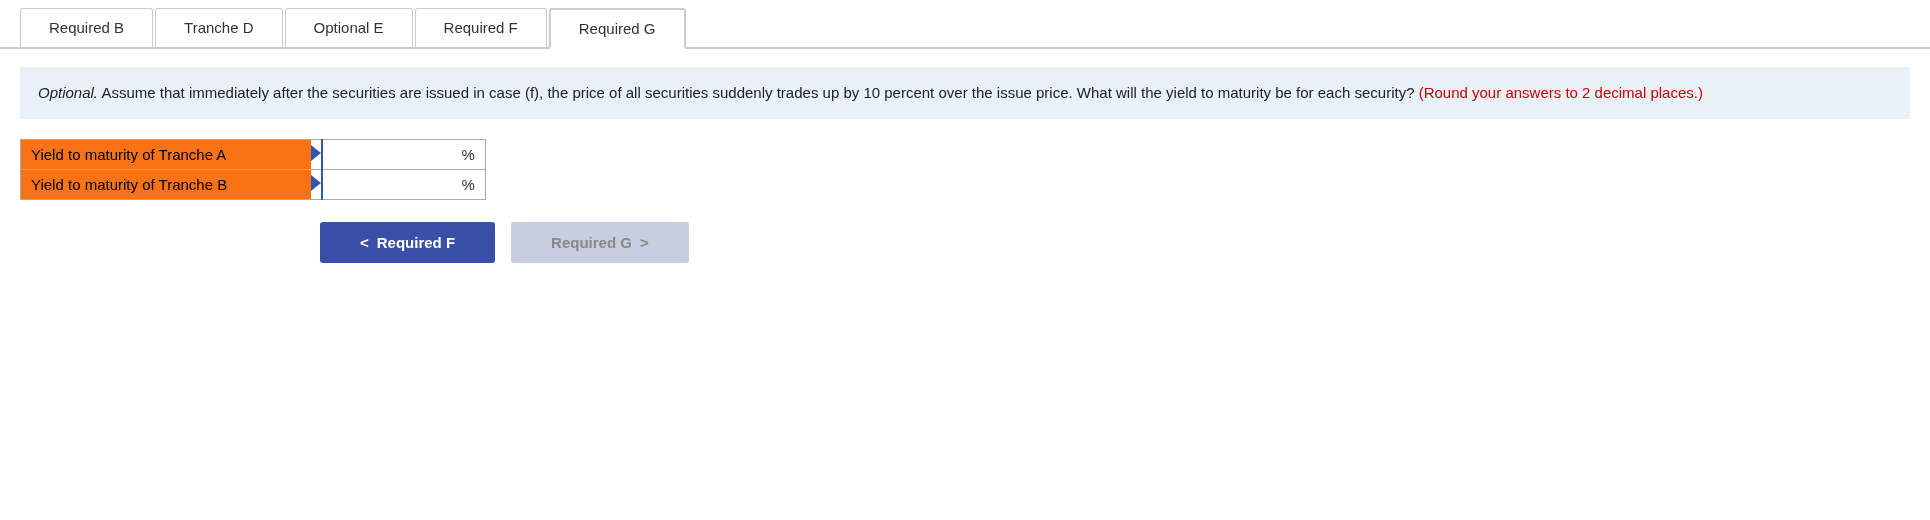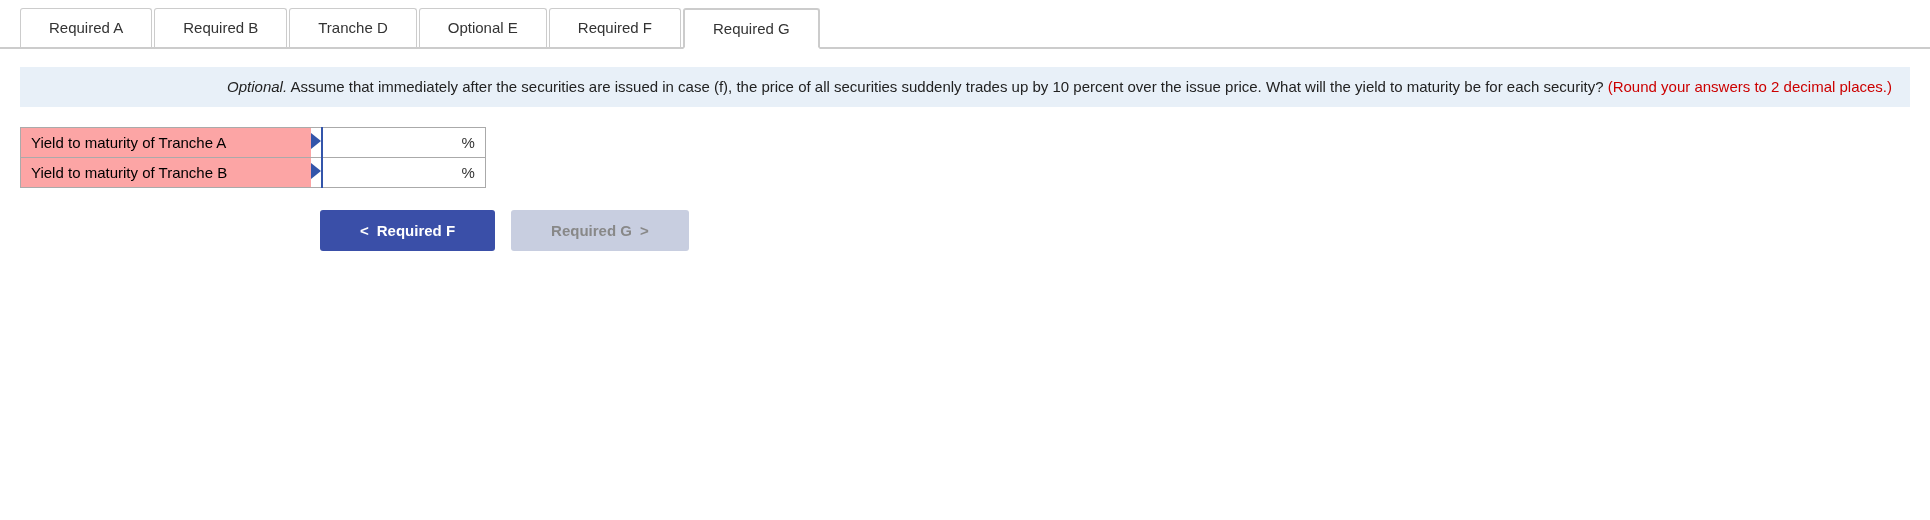--- a/index.html
+++ b/index.html
@@ -40,26 +40,25 @@
       z-index: 1;
       position: relative;
     }
 
     .content-area {
       padding: 18px 20px 20px 20px;
     }
 
     .instruction-box {
       background: #e8f0f8;
-      padding: 8px 18px;
+      padding: 14px 18px;
       margin-bottom: 20px;
       font-size: 15px;
       line-height: 1.6;
       color: #222;
-      text-align: right;
     }
 
     .instruction-box .optional-italic {
       font-style: italic;
     }
 
     .instruction-box .red-text {
       color: #cc0000;
     }
 
@@ -68,21 +67,21 @@
       margin-bottom: 22px;
     }
 
     .input-table td {
       border: 1px solid #aaa;
       padding: 6px 10px;
       font-size: 15px;
     }
 
     .input-table td.label-cell {
-      background: #fca5a5;
+      background: #f97316;
       min-width: 290px;
       border-right: none;
     }
 
     .input-table td.arrow-cell {
       padding: 0;
       width: 10px;
       background: #fff;
       border-left: none;
       border-right: none;
@@ -153,21 +152,20 @@
       display: flex;
       align-items: center;
       gap: 8px;
     }
   </style>
 </head>
 <body>
 
 <div class="tabs-row">
 
-<div class="tab">Required A</div>
     <div class="tab">Required B</div>
     <div class="tab">Tranche D</div>
     <div class="tab">Optional E</div>
     <div class="tab">Required F</div>
     <div class="tab active">Required G</div>
   </div>
 
 <div class="content-area">
   <div class="instruction-box">
     <span class="optional-italic">Optional.</span><span> Assume that immediately after the securities are issued in case (f), the price of all securities suddenly trades up by 10 percent over the issue price. What will the yield to maturity be for each security?</span><span class="red-text"> (Round your answers to 2 decimal places.)</span>

